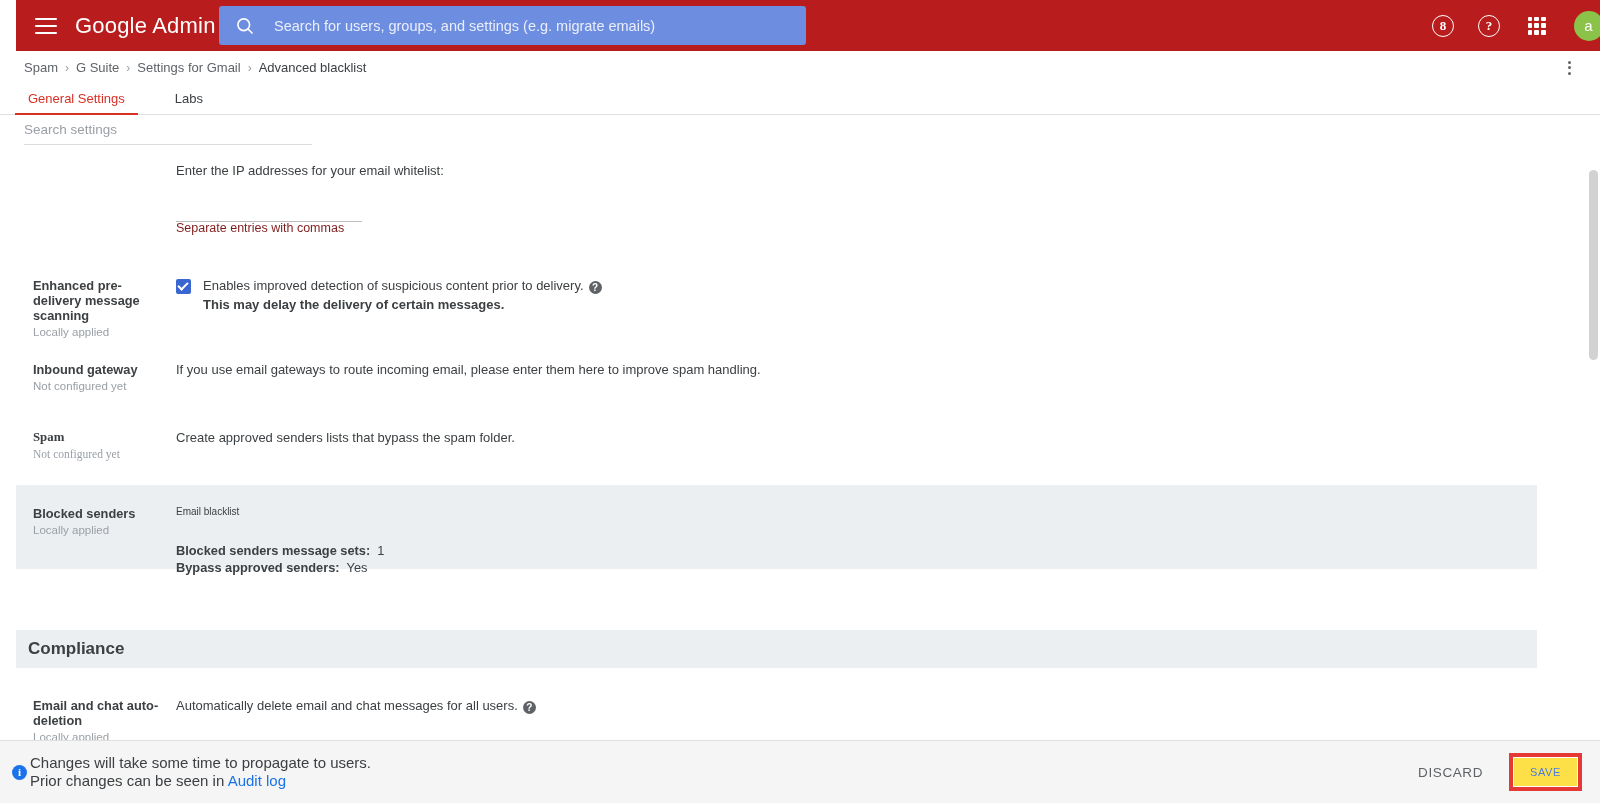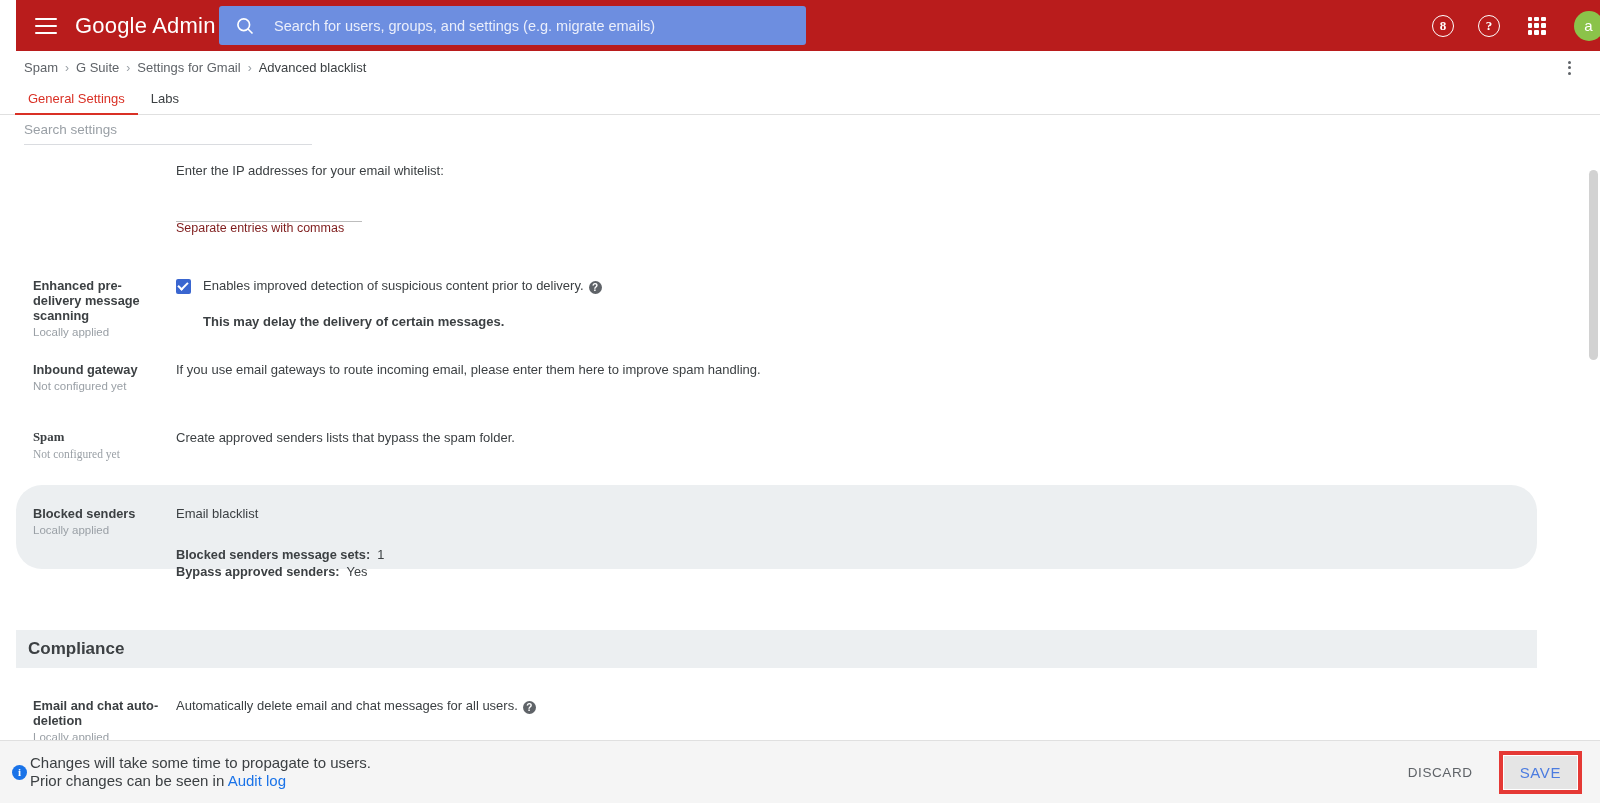--- a/index.html
+++ b/index.html
@@ -81,21 +81,21 @@
     position: absolute; right: 22px; top: 50%; transform: translateY(-50%);
     width: 18px; height: 18px; display: flex; flex-direction: column;
     align-items: center; justify-content: center; gap: 2.5px; cursor: pointer;
   }
   .kebab i { width: 3px; height: 3px; border-radius: 50%; background: #5f6368; display:block; }
 
   
   .tabsrow {
     position: absolute; top: 84px; left: 0; width: 1600px; height: 31px;
     border-bottom: 1px solid #e0e0e0; background:#fff;
-    display: flex; align-items: flex-end;
+    display: flex; align-items: flex-end; gap: 24px;
   }
   .tab {
     font-size: 13px; padding: 0 13px 8px 13px; cursor: pointer; color: #3c4043;
     position: relative; white-space: nowrap;
   }
   .tab:first-child { margin-left: 15px; }
   .tab.active { color: #d93025; }
   .tab.active:after {
     content: ""; position: absolute; left: 0; right: 0; bottom: -1px;
     height: 2px; background: #d93025;
@@ -146,26 +146,25 @@
     content:""; position:absolute; left: 4.4px; top: 1.4px;
     width: 4px; height: 8px; border: solid #fff; border-width: 0 2px 2px 0;
     transform: rotate(45deg);
   }
   .help-icon {
     display: inline-flex; align-items: center; justify-content: center;
     width: 13px; height: 13px; border-radius: 50%; background: #5f6368;
     color: #fff; font-size: 10px; font-weight: bold; margin-left: 5px;
     vertical-align: -1px; cursor: pointer; font-family: "Liberation Sans", sans-serif;
   }
-  .bold-line { font-weight: bold; color: #3c4043; margin-top: 20px; }
+  .bold-line { font-weight: bold; color: #3c4043; margin-top: 3px; }
 
   .band {
     position: absolute; left: 16px; width: 1521px;
     background: #eceff1;
-    border-radius: 26px;
   }
   .section-head {
     position: absolute; left: 16px; width: 1521px; height: 38px;
     background: #eceff1; display: flex; align-items: center;
   }
   .section-head span {
     margin-left: 12px; font-size: 17px; font-weight: bold; color: #3c4043;
   }
   .kv { margin-top: 2px; font-size: 12.8px; color: #3c4043; }
   .kv b { font-weight: bold; }
@@ -201,22 +200,22 @@
   .discard-btn {
     font-size: 13.5px; color: #5f6368; letter-spacing: .6px;
     padding: 9px 14px; cursor: pointer; background: none; border: 0;
     font-family: "Liberation Sans", sans-serif;
   }
   .save-wrap {
     border: 4px solid #e53935; padding: 1px; margin-left: 12px;
     background: #ffffff;
   }
   .save-btn {
-    font-size: 15px; color: #4c7ce0; letter-spacing: .6px; font-weight: 500;
-    padding: 8px 16px; cursor: pointer; background: #e5e5e5; border: 0; display:block;
+    font-size: 11px; color: #4c7ce0; letter-spacing: .6px; font-weight: 500;
+    padding: 8px 16px; cursor: pointer; background: #fde047; border: 0; display:block;
     font-family: "Liberation Sans", sans-serif;
   }
 </style>
 </head>
 <body>
 
 <div class="appbar">
   <div class="hamburger">
     <span></span>
       <span></span>
@@ -325,21 +324,21 @@
     </div>
     <div class="row-body" style="top:282px;">Create approved senders lists that bypass the spam folder.</div>
   </div>
 
   <div class="band" style="top:337px;height:84px;">
     <div class="row-label" style="position:absolute;top:21px;left:17px;">
       <span>Blocked senders</span>
       <div class="row-sub">Locally applied</div>
     </div>
     <div style="position:absolute;top:21px;left:160px;">
-      <div style="font-size:13px;color:#3c4043;">Email blacklist</div>
+      <div style="font-size:10px;color:#3c4043;">Email blacklist</div>
       <div class="kv" style="margin-top:26px;">
         <b>Blocked senders message sets:</b><span class="v">1</span>
       </div>
       <div class="kv">
         <b>Bypass approved senders:</b><span class="v">Yes</span>
       </div>
     </div>
   </div>
 
   <div class="section-head" style="top:482px;">

